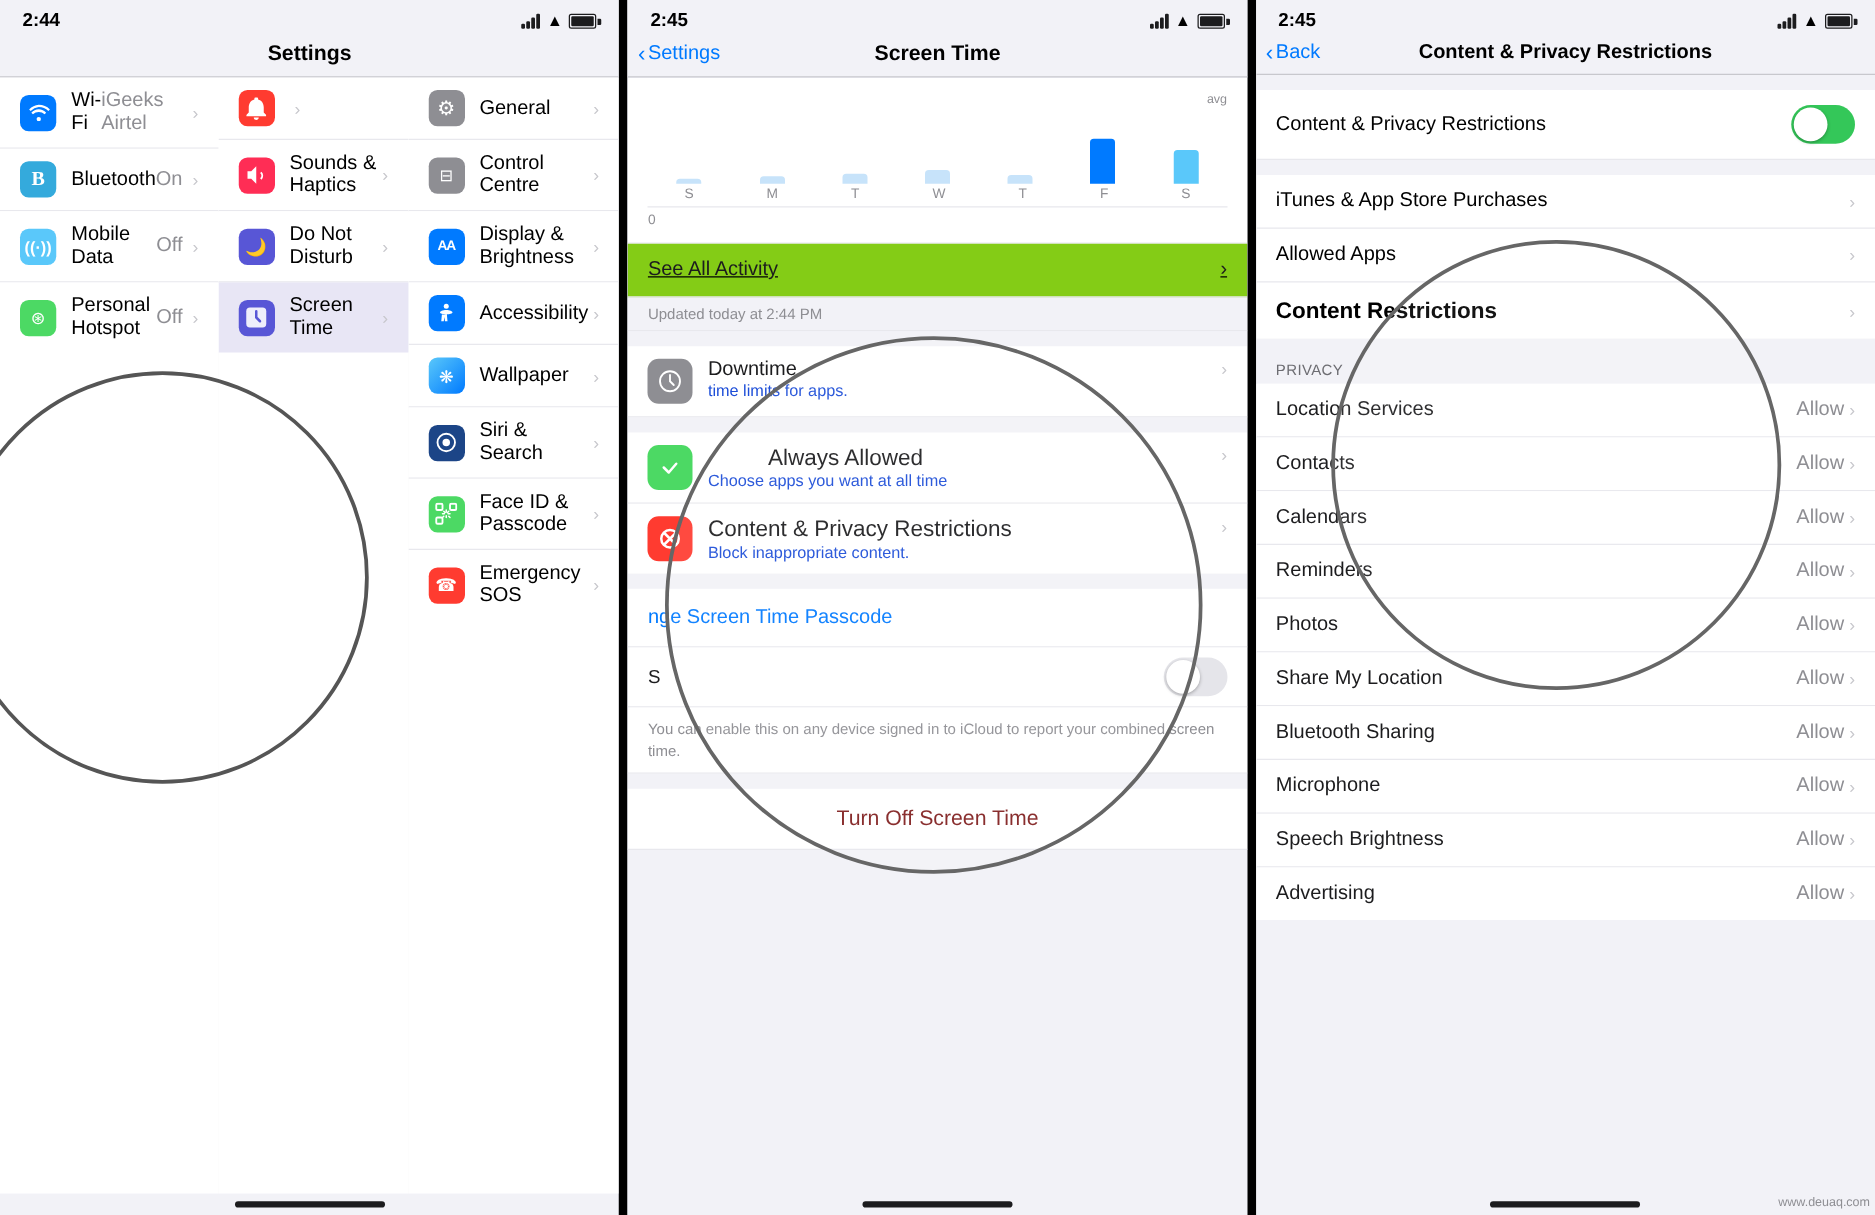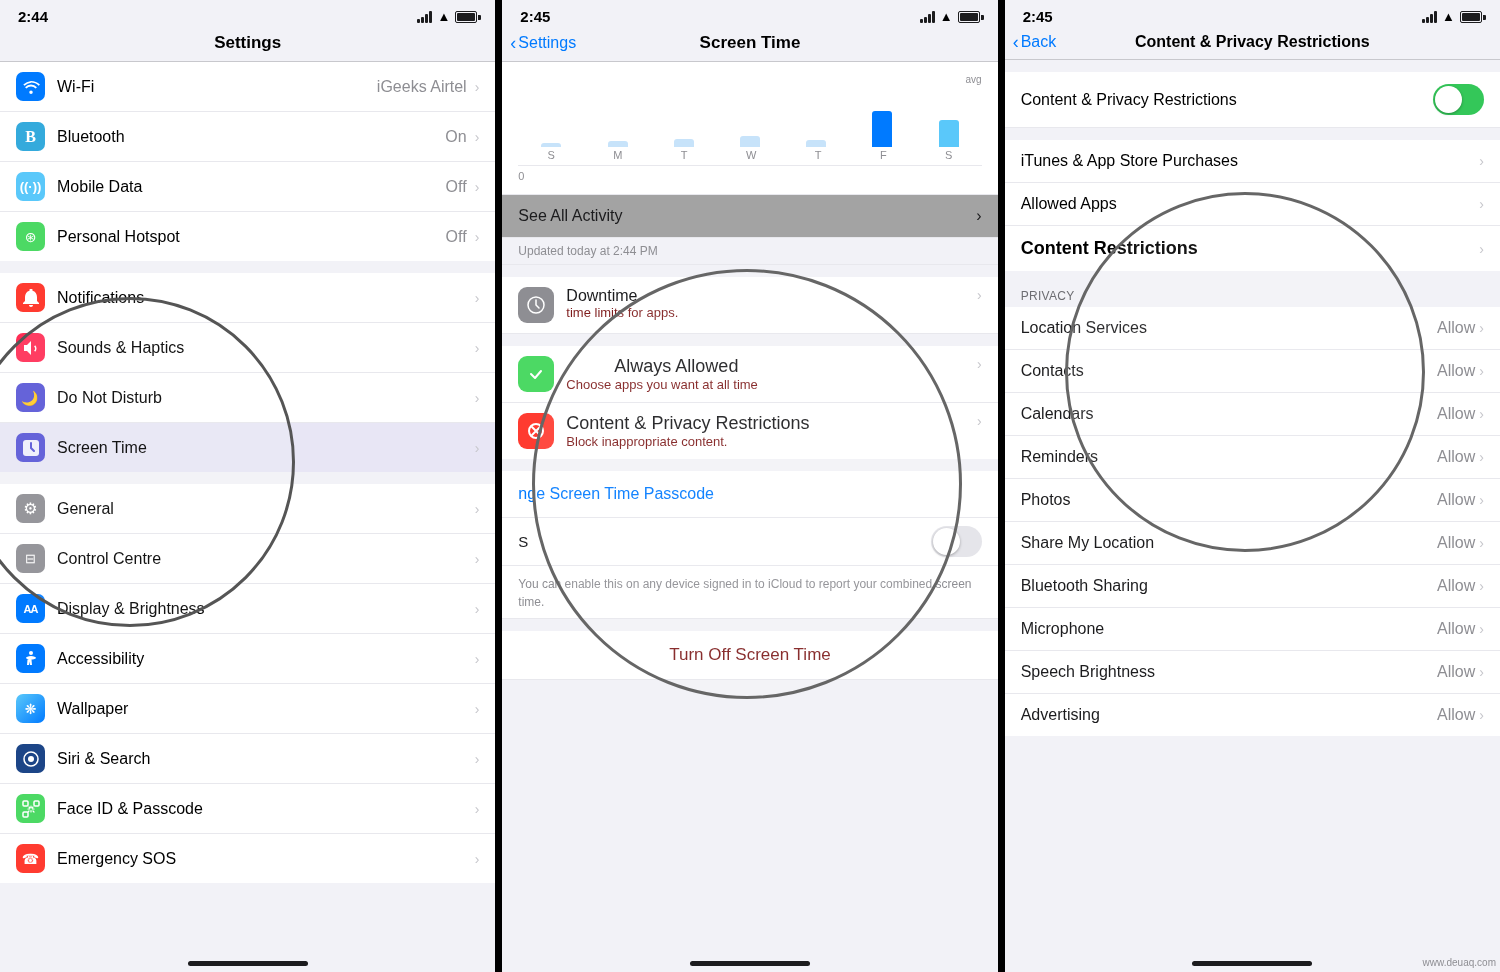--- a/index.html
+++ b/index.html
@@ -115,43 +115,44 @@
       display: flex; align-items: flex-end; justify-content: space-around;
       height: 60px; margin-bottom: 2px;
     }
     .chart-bar {
       width: 20px; background: #c7e3fa; border-radius: 3px 3px 0 0;
     }
     .chart-bar.highlight { background: #007aff; }
 
     .see-all-row {
       display: flex; align-items: flex-start; justify-content: space-between;
-      background: #a3a3a3; padding: 12px 16px;
-      border-bottom: 1px solid #e8e8ed;
+      background: #84cc16; padding: 12px 16px;
+      border-bottom: 1px solid #e8e8ed;
+      text-decoration: underline;
     }
     .see-all-row span { font-size: 16px; color: #1c1c1e; }
     .updated-row {
       background: #f2f2f7; padding: 6px 16px;
       font-size: 12px; color: #8e8e93;
       border-bottom: 1px solid #e8e8ed;
     }
     .st-item {
       display: flex; align-items: flex-start;
       background: white; padding: 10px 16px;
       border-bottom: 1px solid #e8e8ed;
     }
     .st-item-icon {
       width: 36px; height: 36px; border-radius: 9px;
       margin-right: 12px; flex-shrink: 0;
       display: flex; align-items: center; justify-content: center;
       font-size: 18px; color: white;
     }
     .st-item-text { flex: 1; }
     .st-item-title { font-size: 16px; color: #1c1c1e; font-weight: 500; }
-    .st-item-sub { font-size: 13px; color: #7f1d1d; }
+    .st-item-sub { font-size: 13px; color: #1d4ed8; }
 
     .passcode-link {
       background: white; padding: 14px 16px;
       border-bottom: 1px solid #e8e8ed;
       color: #007aff; font-size: 16px;
     }
 
     .toggle {
       width: 51px; height: 31px; border-radius: 16px;
       background: #e5e5ea; position: relative; display: inline-block;
@@ -239,21 +240,21 @@
       display: flex;
       flex-direction: column;
       background: #f2f2f7;
       position: relative;
       overflow: hidden;
       border-right: 7px solid #000000;
     }
     .screen-wrapper:last-child { border-right: none; }
 
     
-    .screen1-content { flex: 1; overflow: hidden; display: flex; flex-direction: column; }
+    .screen1-content { flex: 1; overflow: hidden; display: flex; flex-direction: row; }
     .screen2-content { flex: 1; overflow: hidden; display: flex; flex-direction: column; }
     .screen3-content { flex: 1; overflow: hidden; display: flex; flex-direction: column; }
 
     .group-bg { background: white; }
     .group-gap { height: 12px; background: #f2f2f7; }
   </style>
 </head>
 <body>
 
 <div class="screens-container">
@@ -323,21 +324,20 @@
 
       <div class="group-gap"></div>
 
       <div class="group-bg">
         <div class="settings-item">
           <div class="item-icon icon-red" style="font-size:16px;">
             <svg width="16" height="18" viewBox="0 0 16 18">
                 <path d="M8 18c1.1 0 2-.9 2-2H6c0 1.1.9 2 2 2zm6-6V8c0-3.07-1.64-5.64-4.5-6.32V1a1.5 1.5 0 00-3 0v.68C3.63 2.36 2 4.92 2 8v4l-2 2v1h16v-1l-2-2z" fill="white"></path>
               </svg>
           </div>
-          <span class="item-text">Notifications</span>
           <div class="item-right">
             <span class="item-chevron">›</span>
           </div>
         </div>
         <div class="settings-item">
           <div class="item-icon icon-pink" style="font-size:14px;">
             <svg width="16" height="16" viewBox="0 0 16 16">
                 <path d="M8 1L4 5H1v6h3l4 4V1zm5.5 7.5a4.5 4.5 0 00-1.3-3.2l-1.1 1.1a3 3 0 010 4.2l1.1 1.1a4.5 4.5 0 001.3-3.2z" fill="white"></path>
               </svg>
           </div>

